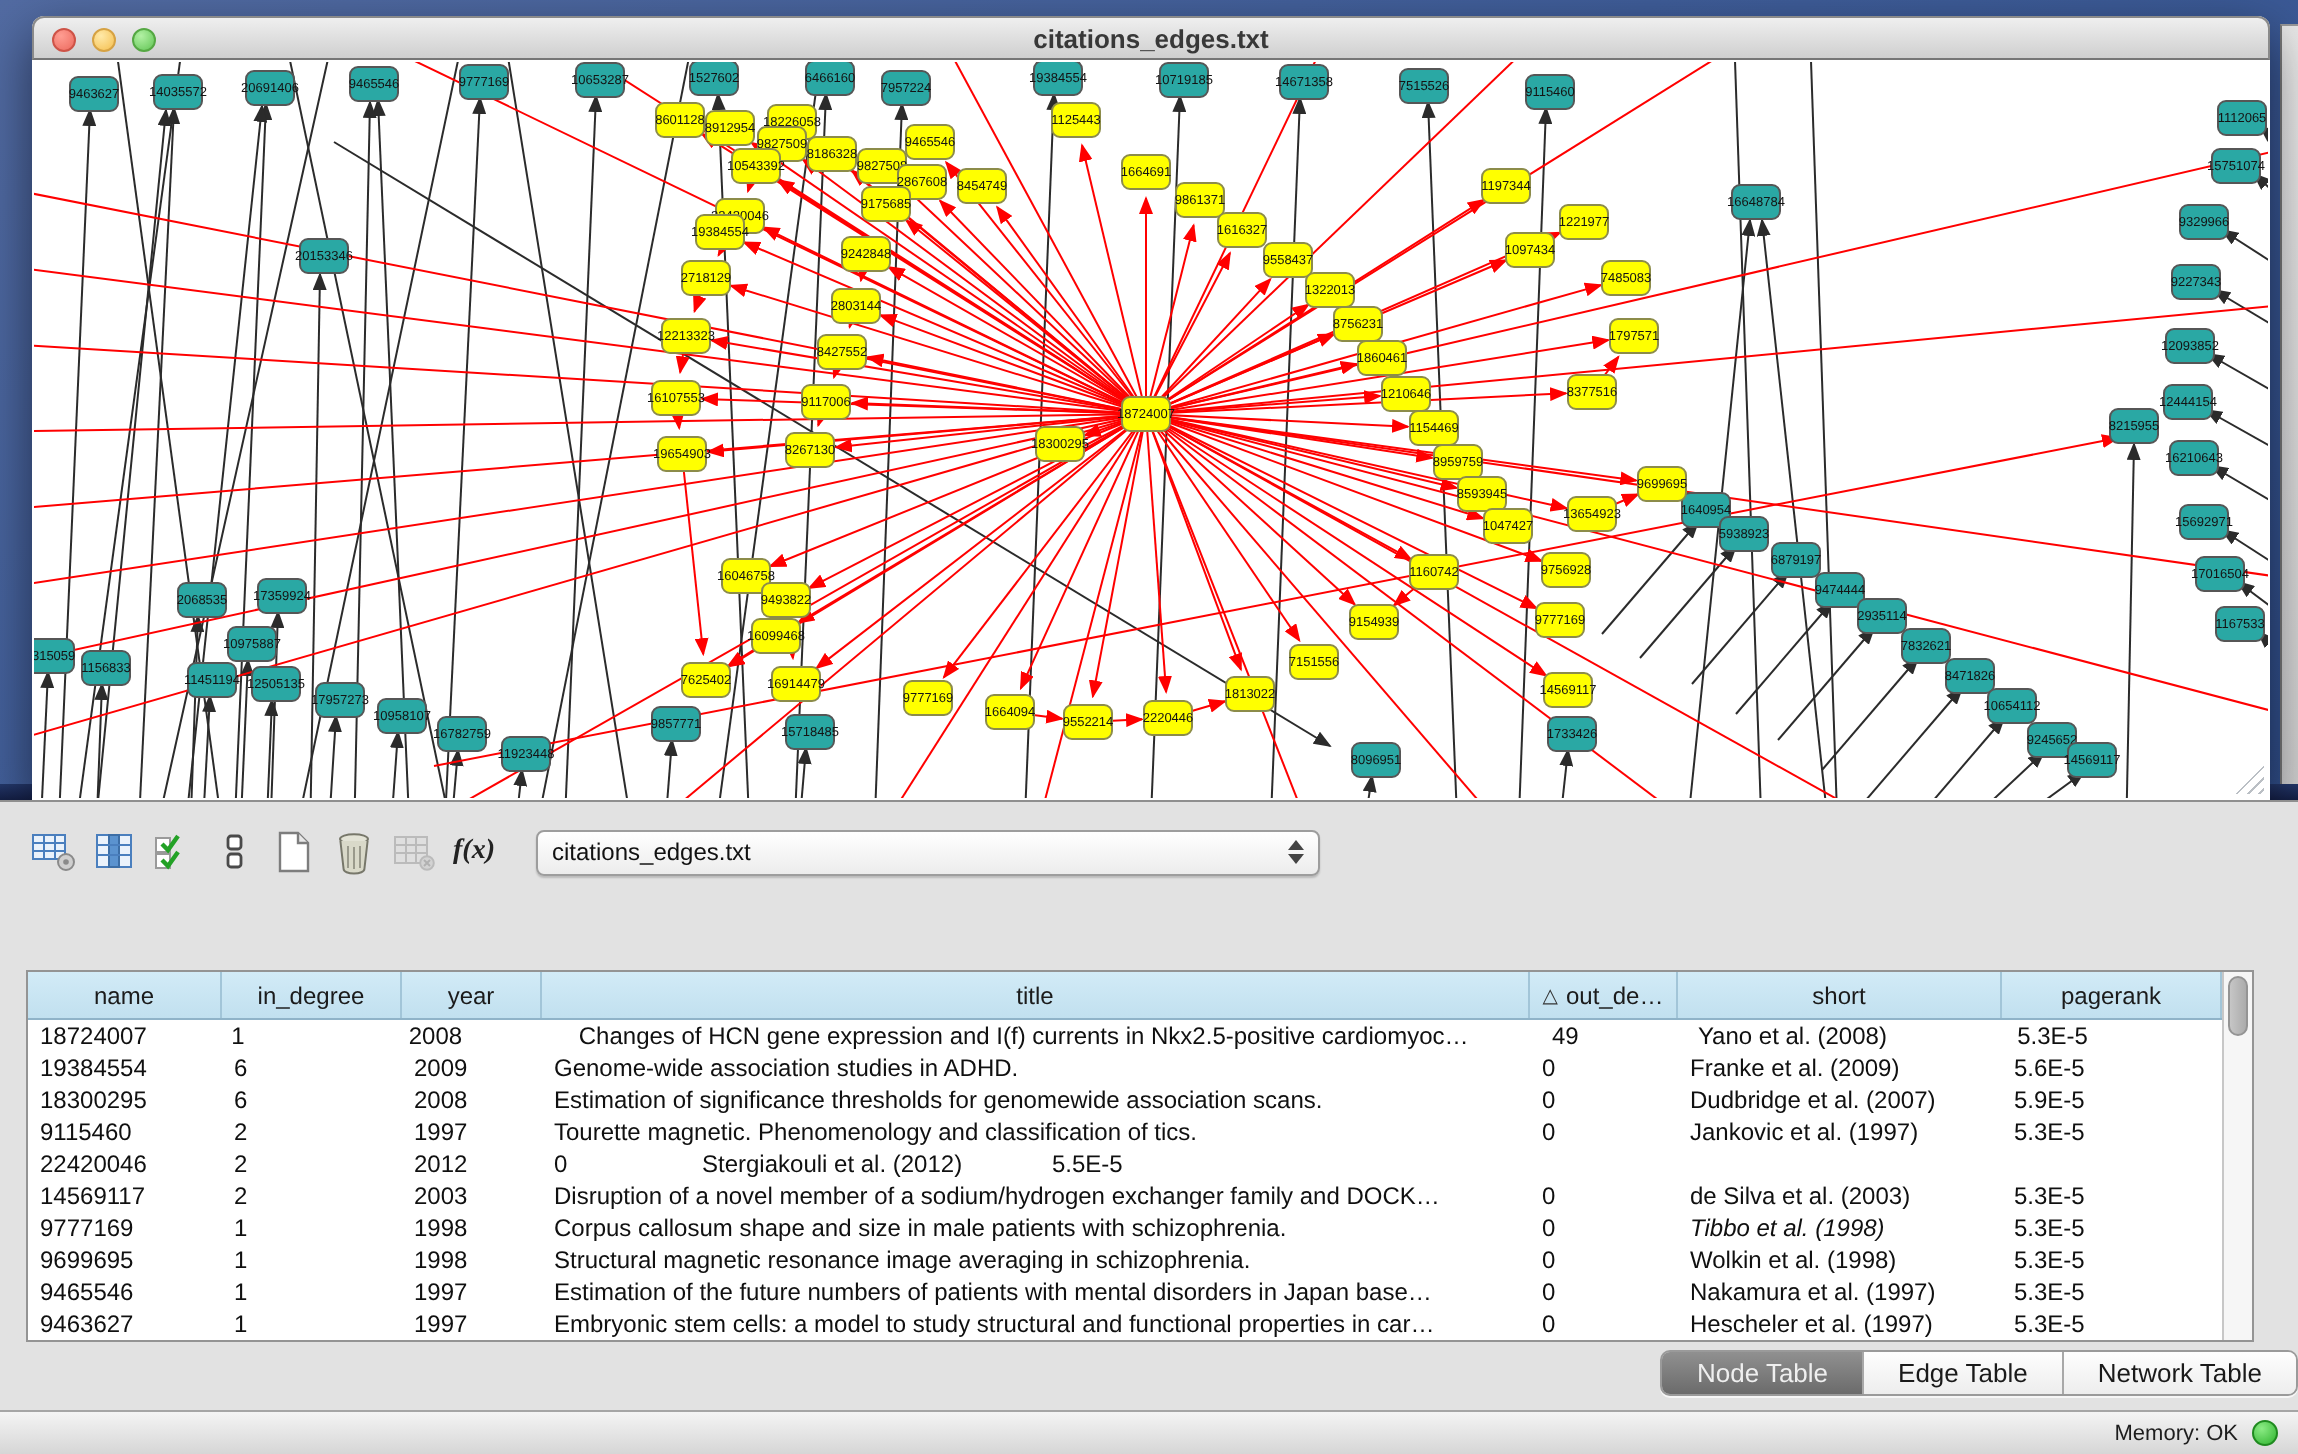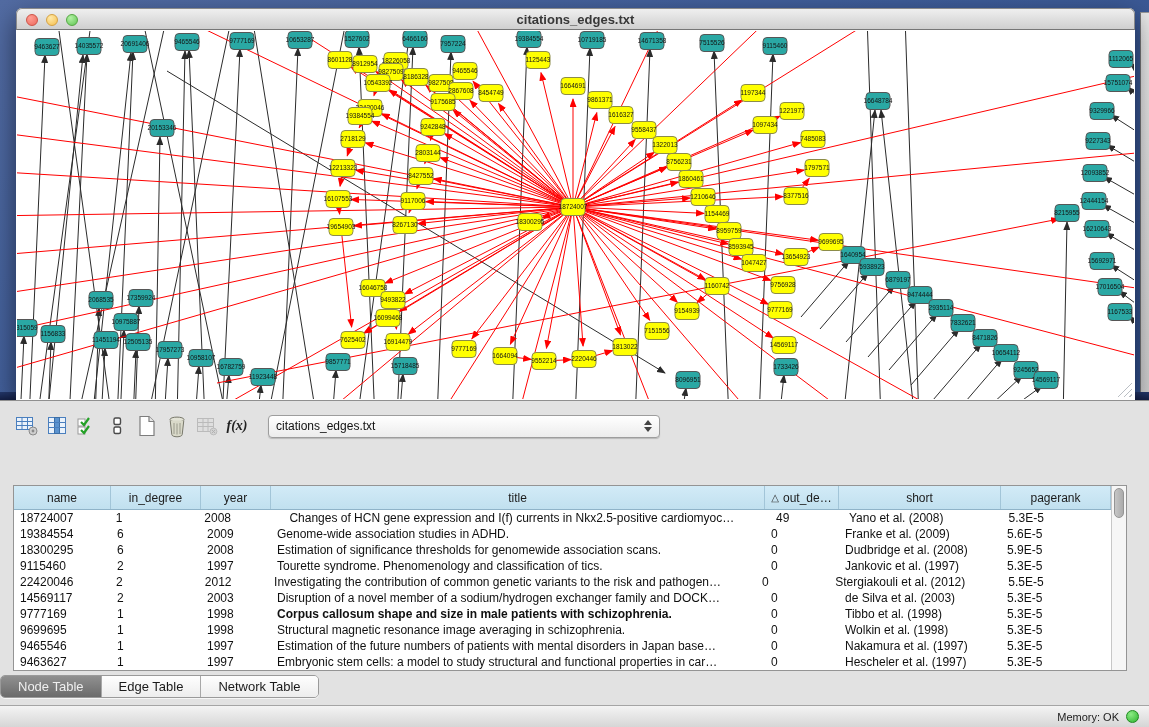--- a/index.html
+++ b/index.html
@@ -59,21 +59,21 @@
     border-bottom:1px solid #8fb3c8; }
   .hcell { border-right:1px solid #a2c5d8; display:flex; align-items:center; justify-content:center;
     font-size:12px; color:#1b1b1b; overflow:hidden; white-space:nowrap; cursor:pointer; }
   .sort-glyph { font-size:10px; margin-right:4px; color:#333; }
   .trow { display:flex; height:16px; align-items:center; font-size:12px; color:#101010; cursor:default; }
   .tcell { padding-left:6px; white-space:nowrap; overflow:hidden; }
   .vscroll { width:15px; background:#f6f6f6; border-left:1px solid #c7c7c7; position:relative; }
   .vthumb { position:absolute; left:2px; top:2px; width:10px; height:30px; border-radius:5px;
     background:linear-gradient(90deg,#c6c6c6,#ababab); border:1px solid #949494; cursor:pointer; }
 
-  .tabbar { position:absolute; left:0; top:274px; width:100%; display:flex; justify-content:flex-start; }
+  .tabbar { position:absolute; left:0; top:274px; width:100%; display:flex; justify-content:flex-end; }
   .seg { display:flex; border:1px solid #9a9a9a; border-radius:5px; overflow:hidden;
     box-shadow:0 1px 0 rgba(255,255,255,.7); }
   .segbtn { padding:0 17px; height:21px; line-height:21px; font-size:13px;
     background:linear-gradient(#fefefe,#ededed); color:#1a1a1a; border:none;
     border-right:1px solid #a8a8a8; cursor:pointer; }
   .segbtn:last-child { border-right:none; }
   .segbtn.active { background:linear-gradient(#909090,#6b6b6b); color:#efefef; }
 
   
   .statusbar { position:absolute; left:0; bottom:0; width:1149px; height:22px;
@@ -837,57 +837,56 @@
               <div class="tcell" style="width: 74px;">0</div>
               <div class="tcell" style="width: 162px;">Franke et al. (2009)</div>
               <div class="tcell" style="width: 110px;">5.6E-5</div>
             </div>
             <div class="trow">
               <div class="tcell" style="width: 97px;">18300295</div>
               <div class="tcell" style="width: 90px;">6</div>
               <div class="tcell" style="width: 70px;">2008</div>
               <div class="tcell" style="width: 494px;">Estimation of significance thresholds for genomewide association scans.</div>
               <div class="tcell" style="width: 74px;">0</div>
-              <div class="tcell" style="width: 162px;">Dudbridge et al. (2008)</div>
+              <div class="tcell" style="width: 162px;">Dudbridge et al. (2007)</div>
               <div class="tcell" style="width: 110px;">5.9E-5</div>
             </div>
             <div class="trow">
               <div class="tcell" style="width: 97px;">9115460</div>
               <div class="tcell" style="width: 90px;">2</div>
               <div class="tcell" style="width: 70px;">1997</div>
-              <div class="tcell" style="width: 494px;">Tourette syndrome. Phenomenology and classification of tics.</div>
+              <div class="tcell" style="width: 494px;">Tourette magnetic. Phenomenology and classification of tics.</div>
               <div class="tcell" style="width: 74px;">0</div>
               <div class="tcell" style="width: 162px;">Jankovic et al. (1997)</div>
               <div class="tcell" style="width: 110px;">5.3E-5</div>
             </div>
             <div class="trow">
               <div class="tcell" style="width: 97px;">22420046</div>
               <div class="tcell" style="width: 90px;">2</div>
               <div class="tcell" style="width: 70px;">2012</div>
-              <div class="tcell" style="width: 494px;">Investigating the contribution of common genetic variants to the risk and pathogen…</div>
               <div class="tcell" style="width: 74px;">0</div>
               <div class="tcell" style="width: 162px;">Stergiakouli et al. (2012)</div>
               <div class="tcell" style="width: 110px; margin-left: 13px;">5.5E-5</div>
             </div>
             <div class="trow">
               <div class="tcell" style="width: 97px;">14569117</div>
               <div class="tcell" style="width: 90px;">2</div>
               <div class="tcell" style="width: 70px;">2003</div>
               <div class="tcell" style="width: 494px;">Disruption of a novel member of a sodium/hydrogen exchanger family and DOCK…</div>
               <div class="tcell" style="width: 74px;">0</div>
               <div class="tcell" style="width: 162px;">de Silva et al. (2003)</div>
               <div class="tcell" style="width: 110px;">5.3E-5</div>
             </div>
             <div class="trow">
               <div class="tcell" style="width: 97px;">9777169</div>
               <div class="tcell" style="width: 90px;">1</div>
               <div class="tcell" style="width: 70px;">1998</div>
-              <div class="tcell" style="width: 494px; font-weight: bold;">Corpus callosum shape and size in male patients with schizophrenia.</div>
+              <div class="tcell" style="width: 494px;">Corpus callosum shape and size in male patients with schizophrenia.</div>
               <div class="tcell" style="width: 74px;">0</div>
-              <div class="tcell" style="width: 162px;">Tibbo et al. (1998)</div>
+              <div class="tcell" style="width: 162px; font-style: italic;">Tibbo et al. (1998)</div>
               <div class="tcell" style="width: 110px;">5.3E-5</div>
             </div>
             <div class="trow">
               <div class="tcell" style="width: 97px;">9699695</div>
               <div class="tcell" style="width: 90px;">1</div>
               <div class="tcell" style="width: 70px;">1998</div>
               <div class="tcell" style="width: 494px;">Structural magnetic resonance image averaging in schizophrenia.</div>
               <div class="tcell" style="width: 74px;">0</div>
               <div class="tcell" style="width: 162px;">Wolkin et al. (1998)</div>
               <div class="tcell" style="width: 110px;">5.3E-5</div>

